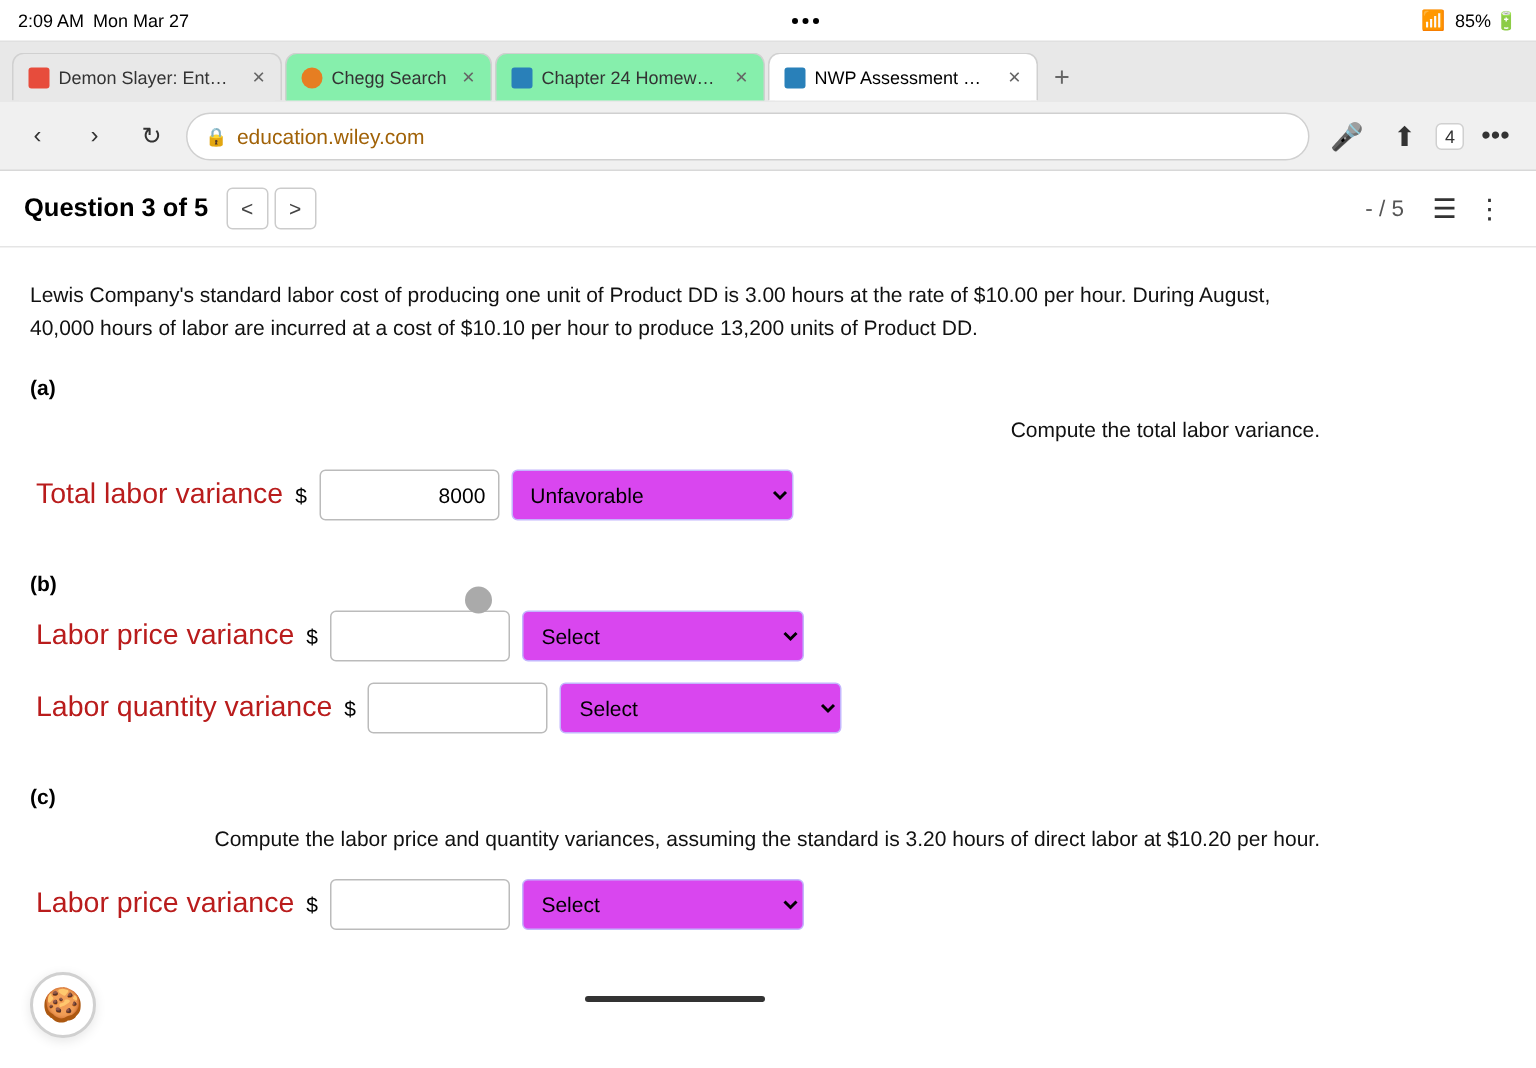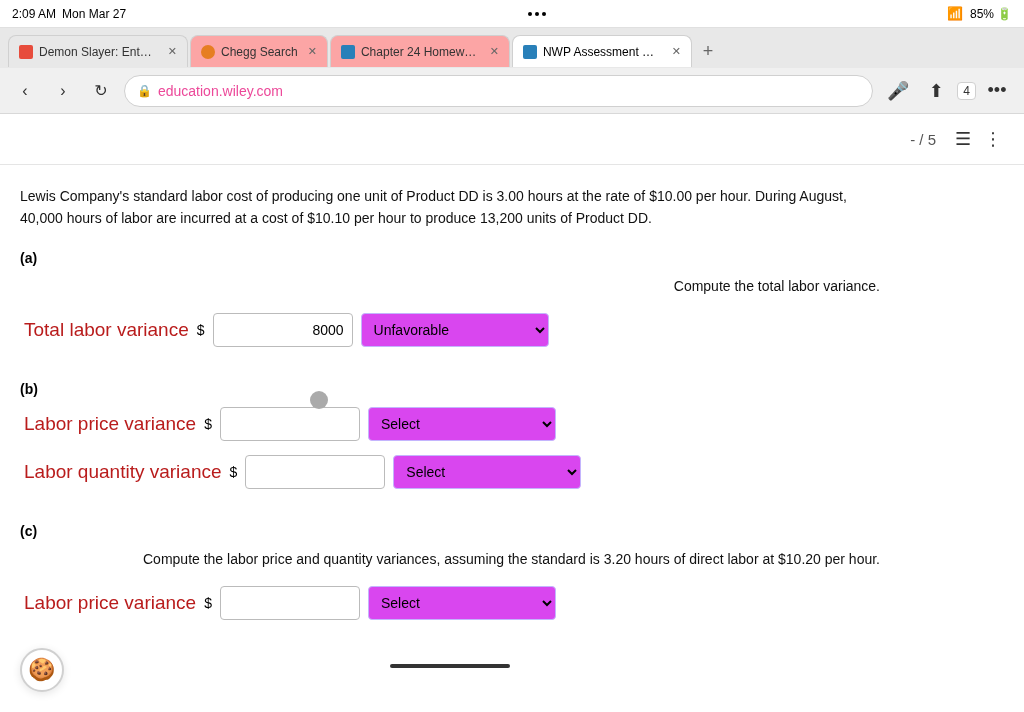--- a/index.html
+++ b/index.html
@@ -42,21 +42,21 @@
       background: #e8e8e8;
       height: 40px;
     }
     .tab {
       display: flex;
       align-items: center;
       padding: 0 10px;
       height: 32px;
       border-radius: 8px 8px 0 0;
       font-size: 12px;
-      background: #fca5a5;
+      background: #86efac;
       border: 1px solid #d0d0d0;
       border-bottom: none;
       gap: 6px;
       max-width: 180px;
       cursor: pointer;
       color: #333;
     }
     .tab.active {
       background: #fff;
       z-index: 1;
@@ -124,21 +124,21 @@
       background: #fff;
       border: 1px solid #d0d0d0;
       display: flex;
       align-items: center;
       padding: 0 12px;
       gap: 6px;
       font-size: 14px;
       color: #333;
     }
     .lock-icon { font-size: 12px; color: #666; }
-    .address-text { font-size: 14px; color: #ec4899; }
+    .address-text { font-size: 14px; color: #a16207; }
     .nav-right-btns {
       display: flex;
       align-items: center;
       gap: 4px;
     }
     .nav-action-btn {
       width: 34px;
       height: 34px;
       display: flex;
       align-items: center;
@@ -261,21 +261,21 @@
       color: #b91c1c;
       min-width: 160px;
     }
 
     .dollar-sign {
       font-size: 14px;
       color: #000;
     }
 
     .amount-input {
-      width: 140px;
+      width: 120px;
       height: 34px;
       border: 1px solid #bbb;
       border-radius: 4px;
       padding: 0 8px;
       font-size: 14px;
       text-align: right;
       outline: none;
       background: #fff;
     }
 
@@ -381,20 +381,25 @@
     <button class="nav-action-btn">🎤</button>
     <button class="nav-action-btn">⬆</button>
     <div class="badge">4</div>
     <button class="nav-action-btn">•••</button>
   </div>
 </div>
 
 <div class="page-content">
 
   <div class="question-header">
+    <div class="question-nav">
+      <span class="q-title">Question 3 of 5</span>
+      <button class="q-nav-btn">&lt;</button>
+      <button class="q-nav-btn">&gt;</button>
+    </div>
     <div class="q-spacer"></div>
     <span class="q-score">- / 5</span>
     <div class="q-list-btn">☰</div>
     <div class="q-more-btn">⋮</div>
   </div>
 
   <div class="question-body">
 
     <p class="problem-text">Lewis Company's standard labor cost of producing one unit of Product DD is 3.00 hours at the rate of $10.00 per hour. During August, 40,000 hours of labor are incurred at a cost of $10.10 per hour to produce 13,200 units of Product DD.</p>
 

